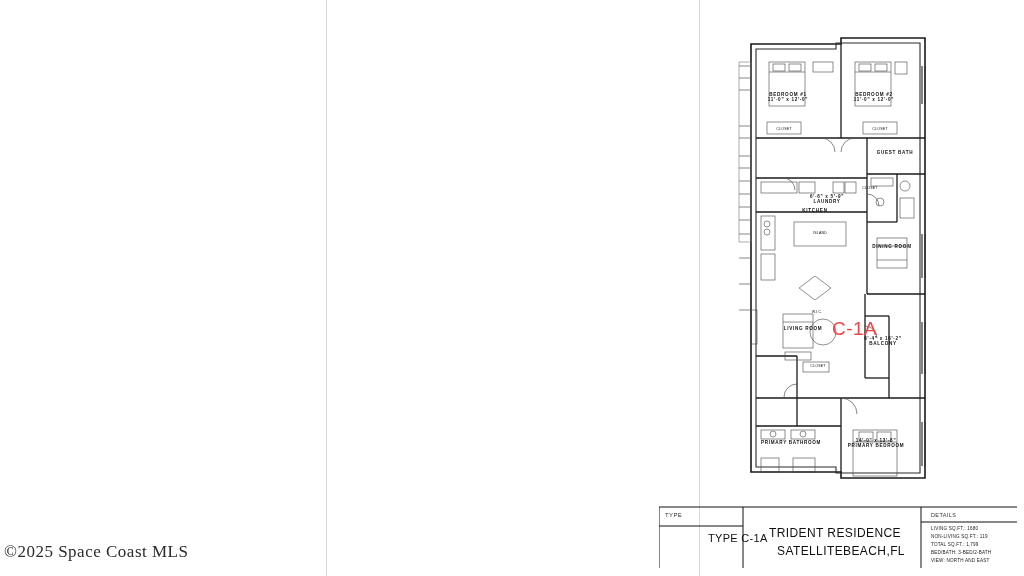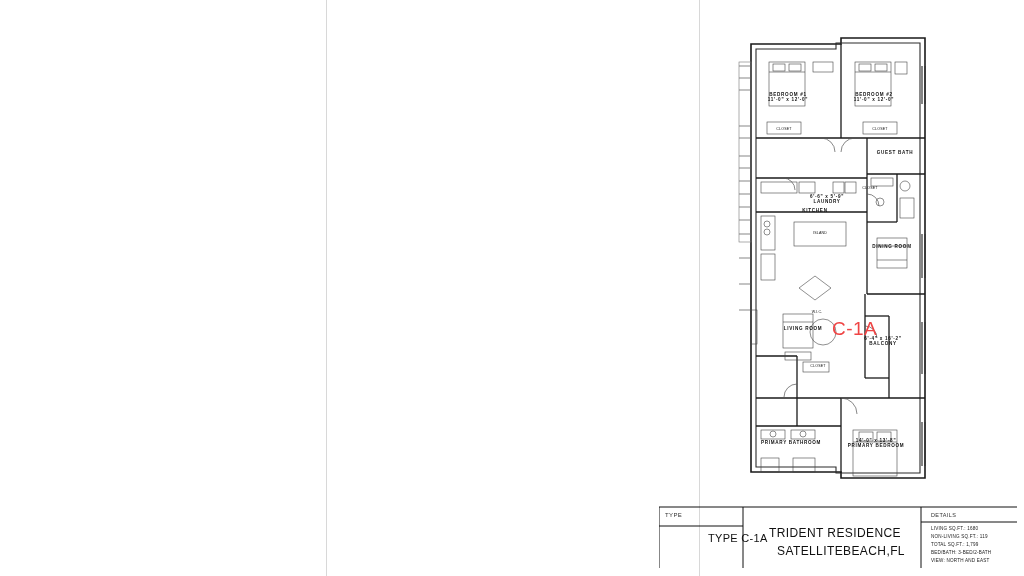--- a/index.html
+++ b/index.html
@@ -314,13 +314,14 @@
       <div class="tb-text tb-title-sub">SATELLITEBEACH,FL</div>
       <div class="tb-text tb-details-label">DETAILS</div>
       <div class="tb-text tb-det r0">LIVING SQ.FT.: 1680</div>
       <div class="tb-text tb-det r1">NON-LIVING SQ.FT.: 119</div>
       <div class="tb-text tb-det r2">TOTAL SQ.FT.: 1,799</div>
       <div class="tb-text tb-det r3">BED/BATH: 3-BED/2-BATH</div>
       <div class="tb-text tb-det r4">VIEW: NORTH AND EAST</div>
     </div>
   </div>
 
+  <div class="watermark">©2025 Space Coast MLS</div>
 </div>
 
 </body></html>

